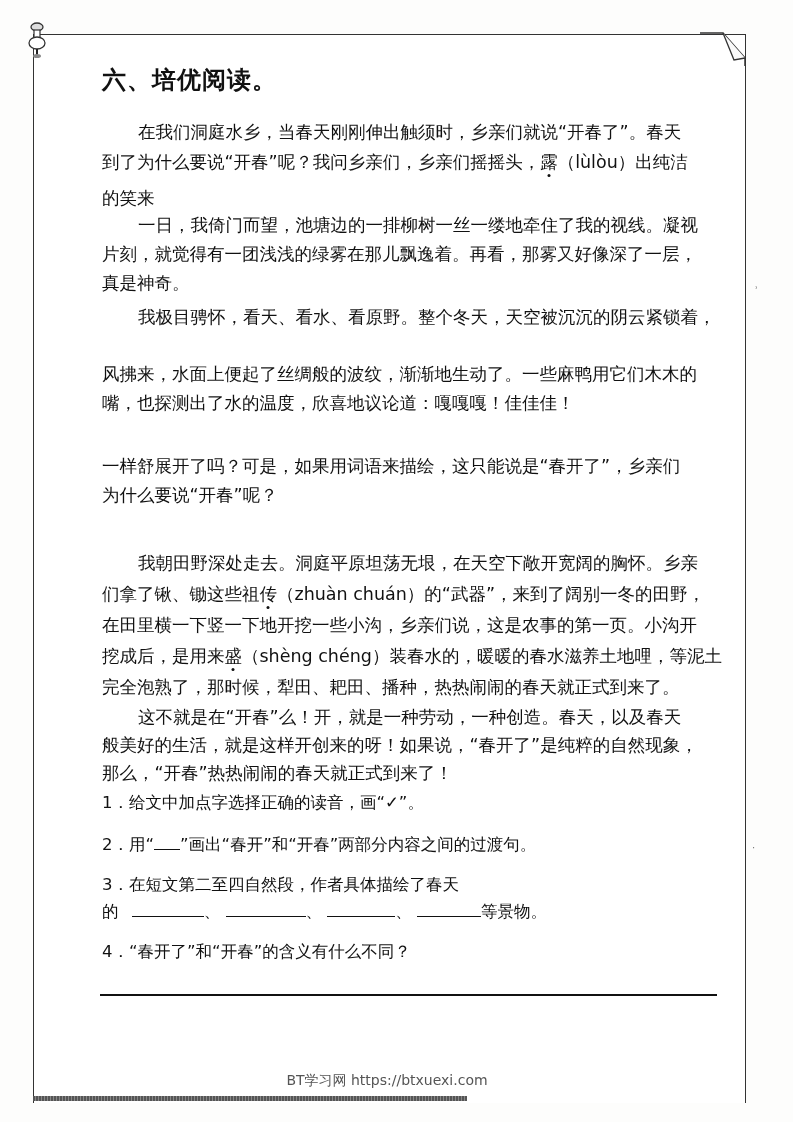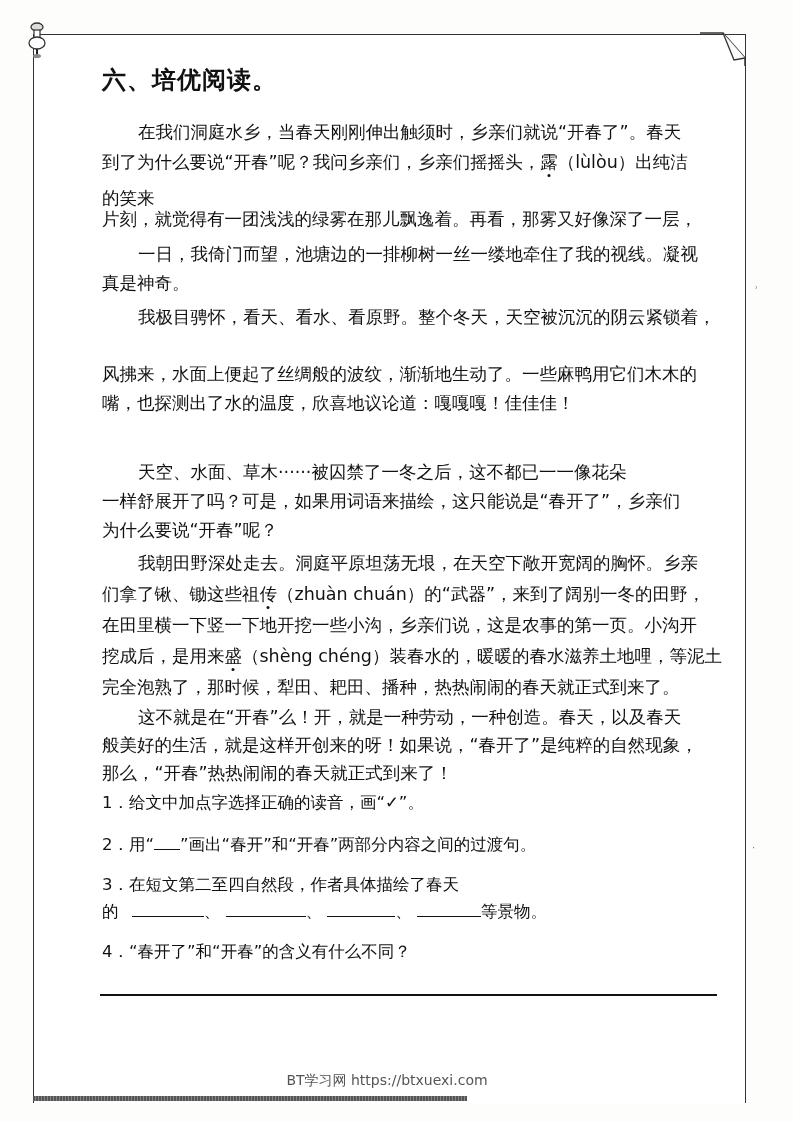--- a/index.html
+++ b/index.html
@@ -56,36 +56,35 @@
 
 <div class="title">六、培优阅读。</div>
 
 <div class="para" style="top:111px">
   <span class="line indent">在我们洞庭水乡，当春天刚刚伸出触须时，乡亲们就说“开春了”。春天</span>
   <span class="line"><span>到了为什么要说“开春”呢？我问乡亲们，乡亲们摇摇头，</span><span class="dot">露</span><span>（lùlòu）出纯洁</span></span>
   <span class="line" style="margin-top:6px">的笑来</span>
 </div>
 
 <div class="para" style="top:205px; line-height:29px">
+  <span class="line indent">一日，我倚门而望，池塘边的一排柳树一丝一缕地牵住了我的视线。凝视</span>
   <span class="line">片刻，就觉得有一团浅浅的绿雾在那儿飘逸着。再看，那雾又好像深了一层，</span>
-  <span class="line indent">一日，我倚门而望，池塘边的一排柳树一丝一缕地牵住了我的视线。凝视</span>
   <span class="line">真是神奇。</span>
 </div>
 
 <div class="para" style="top:297px; line-height:29px">
   <span class="line indent">我极目骋怀，看天、看水、看原野。整个冬天，天空被沉沉的阴云紧锁着，</span>
 </div>
 
 <div class="para" style="top:360px; line-height:29px">
   <span class="line">风拂来，水面上便起了丝绸般的波纹，渐渐地生动了。一些麻鸭用它们木木的</span>
   <span class="line">嘴，也探测出了水的温度，欣喜地议论道：嘎嘎嘎！佳佳佳！</span>
 </div>
 
 <div class="para" style="top:452px; line-height:29px">
-  <span class="line indent">天空、水面、草木······被囚禁了一冬之后，这不都已一一像花朵</span>
   <span class="line">一样舒展开了吗？可是，如果用词语来描绘，这只能说是“春开了”，乡亲们</span>
   <span class="line">为什么要说“开春”呢？</span>
 </div>
 
 <div class="para" style="top:542px; line-height:31px">
   <span class="line indent">我朝田野深处走去。洞庭平原坦荡无垠，在天空下敞开宽阔的胸怀。乡亲</span>
   <span class="line"><span>们拿了锹、锄这些祖</span><span class="dot">传</span><span>（zhuàn chuán）的“武器”，来到了阔别一冬的田野，</span></span>
   <span class="line">在田里横一下竖一下地开挖一些小沟，乡亲们说，这是农事的第一页。小沟开</span>
   <span class="line"><span>挖成后，是用来</span><span class="dot">盛</span><span>（shèng chéng）装春水的，暖暖的春水滋养土地哩，等泥土</span></span>
   <span class="line">完全泡熟了，那时候，犁田、耙田、播种，热热闹闹的春天就正式到来了。</span>

